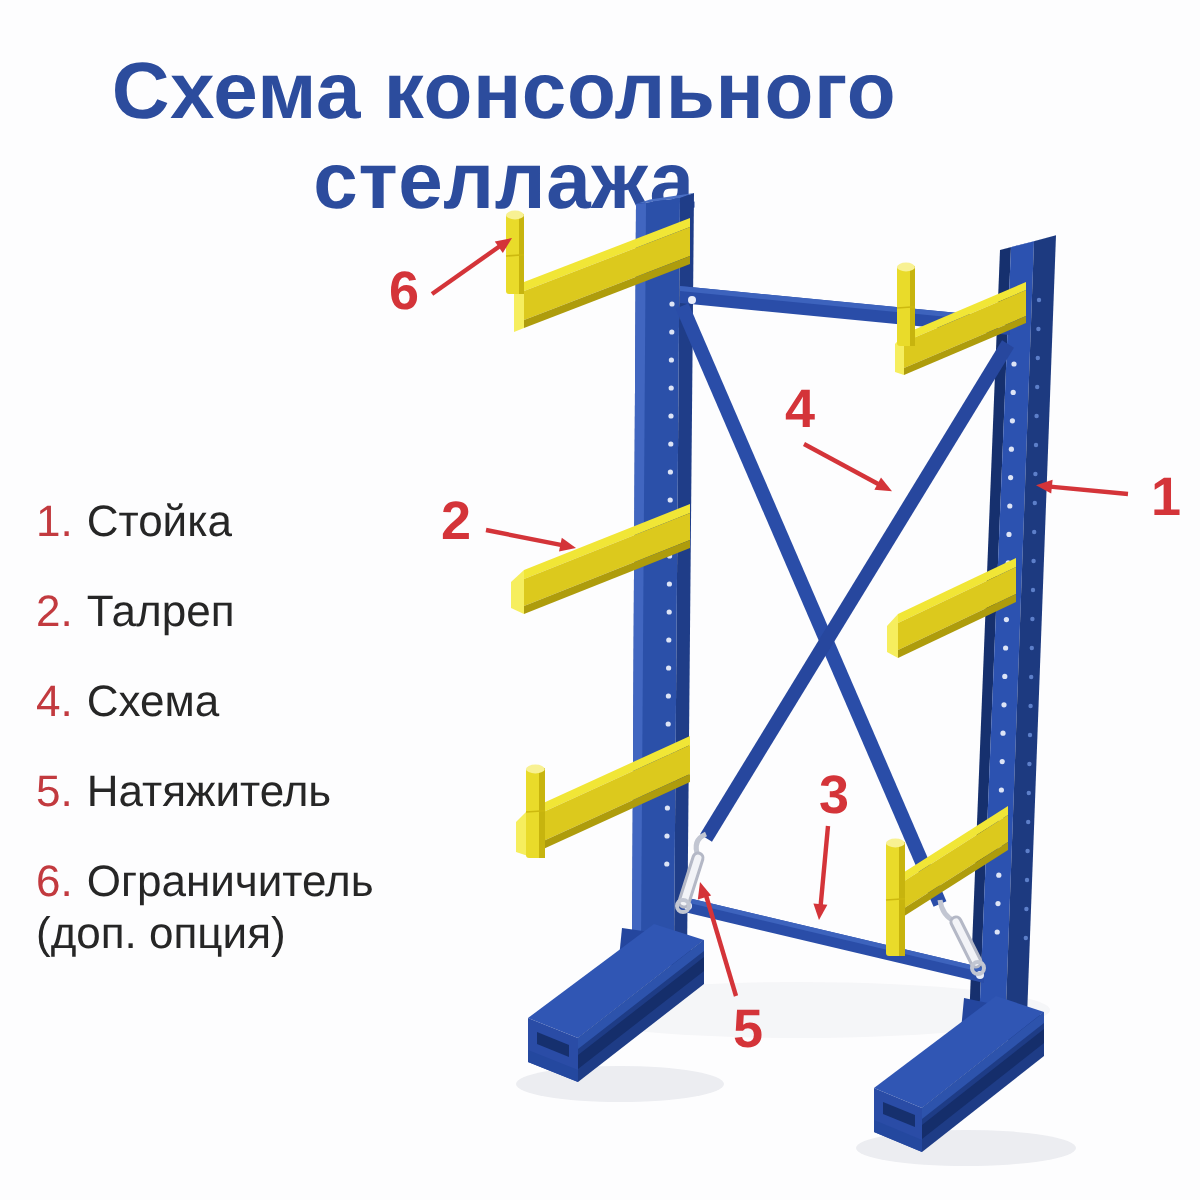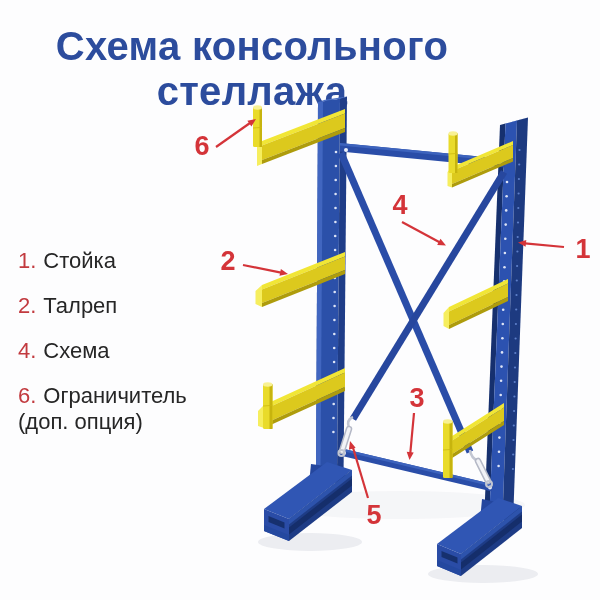--- a/index.html
+++ b/index.html
@@ -20,20 +20,21 @@
 <body>
 
 <div class="stage">
 
   <div class="title">Схема консольного стеллажа</div>
 
   <div class="legend">
     <div class="legend-item"><span class="num">1.</span><span>Стойка</span></div>
     <div class="legend-item"><span class="num">2.</span><span>Талреп</span></div>
     <div class="legend-item"><span class="num">4.</span><span>Схема</span></div>
+    <div class="legend-item"><span class="num">5.</span><span>Натяжитель</span></div>
     <div class="legend-item"><span class="num">6.</span><span>Ограничитель
 (доп. опция)</span></div>
   </div>
 
   <svg class="canvas" width="600" height="600" viewBox="0 0 600 600">
 
     <g>
       <ellipse cx="400" cy="505" rx="125" ry="14" fill="#0a1b4a" opacity="0.03"></ellipse>
       <ellipse cx="310" cy="542" rx="52" ry="9" fill="#0a1b4a" opacity="0.07"></ellipse>
       <ellipse cx="483" cy="574" rx="55" ry="9" fill="#0a1b4a" opacity="0.07"></ellipse>

